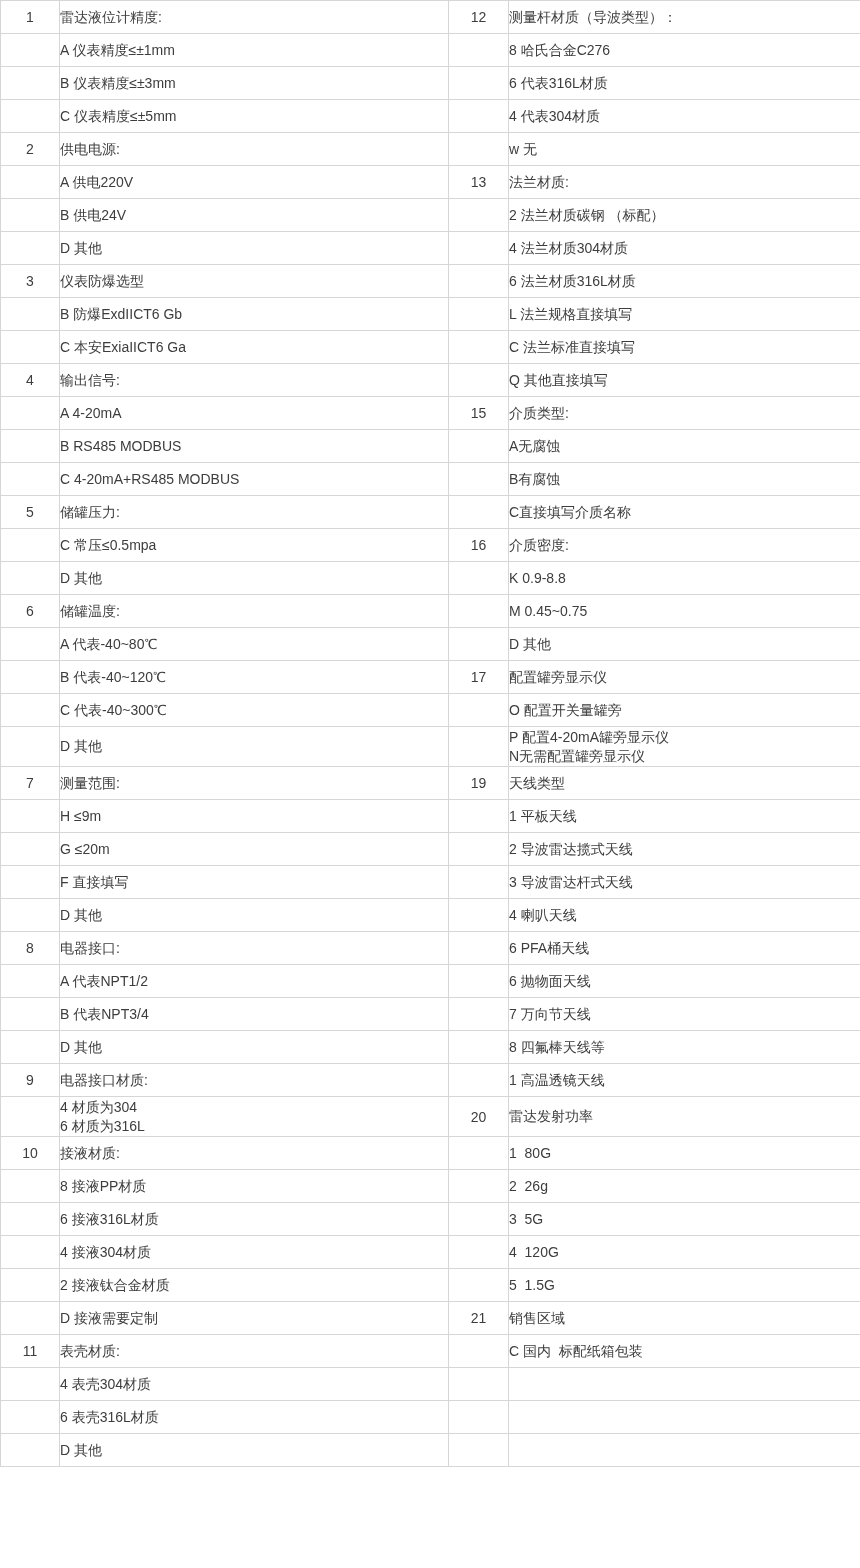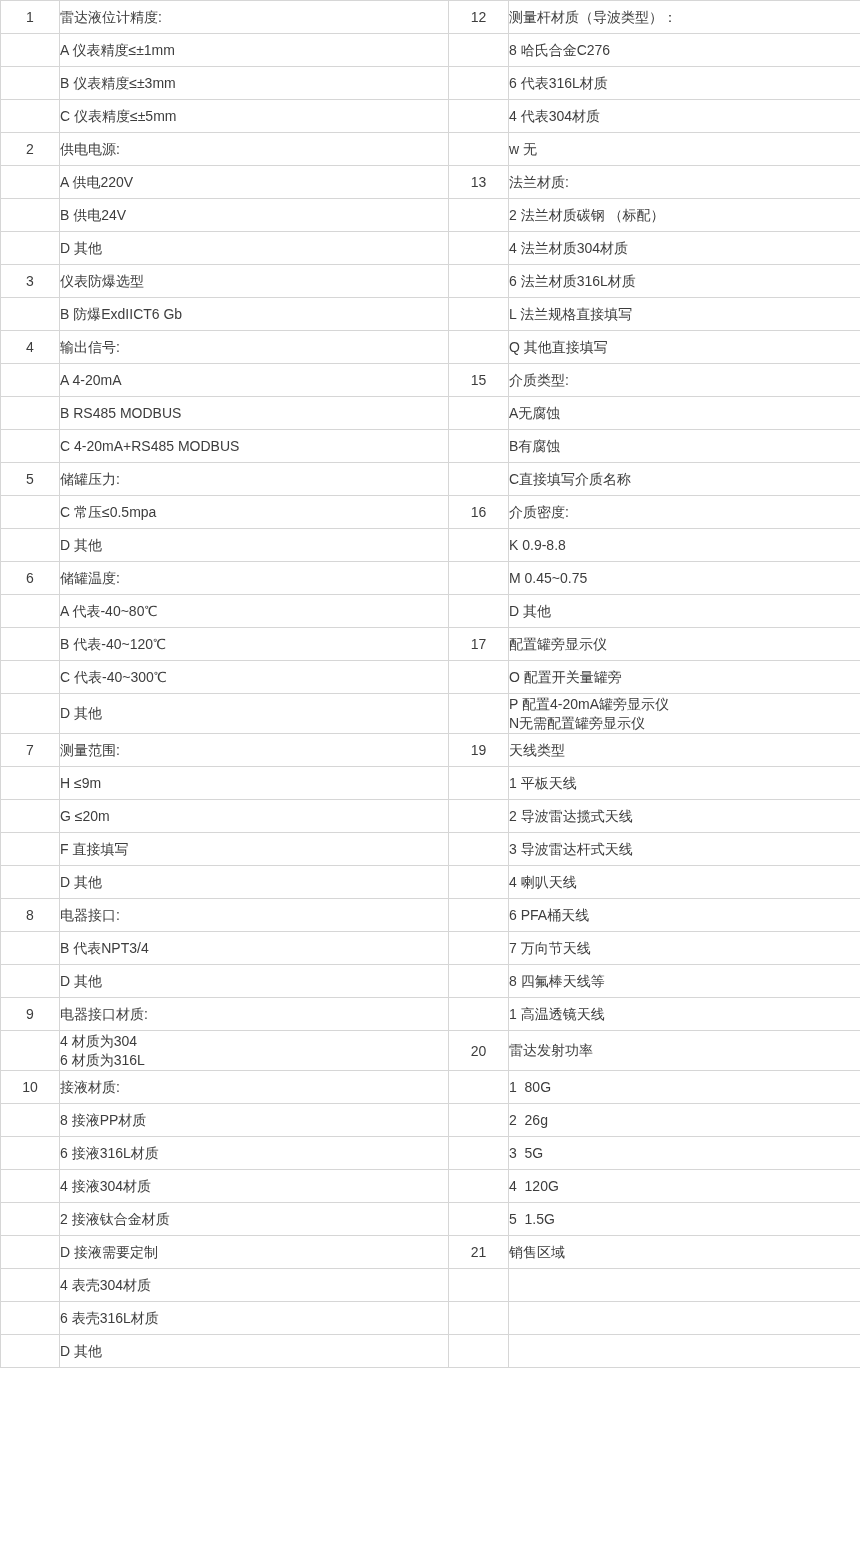--- a/index.html
+++ b/index.html
@@ -106,20 +106,26 @@
         <td class="num"></td>
         <td class="txt">6 法兰材质316L材质</td>
       </tr>
       <tr>
         <td class="num"></td>
         <td class="txt">B 防爆ExdIICT6 Gb</td>
         <td class="num"></td>
         <td class="txt">L 法兰规格直接填写</td>
       </tr>
       <tr>
+        <td class="num"></td>
+        <td class="txt">C 本安ExiaIICT6 Ga</td>
+        <td class="num"></td>
+        <td class="txt">C 法兰标准直接填写</td>
+      </tr>
+      <tr>
         <td class="num">4</td>
         <td class="txt">输出信号:</td>
         <td class="num"></td>
         <td class="txt">Q 其他直接填写</td>
       </tr>
       <tr>
         <td class="num"></td>
         <td class="txt">A 4-20mA</td>
         <td class="num">15</td>
         <td class="txt">介质类型:</td>
@@ -216,20 +222,26 @@
         <td class="txt">4 喇叭天线</td>
       </tr>
       <tr>
         <td class="num">8</td>
         <td class="txt">电器接口:</td>
         <td class="num"></td>
         <td class="txt">6 PFA桶天线</td>
       </tr>
       <tr>
         <td class="num"></td>
+        <td class="txt">A 代表NPT1/2</td>
+        <td class="num"></td>
+        <td class="txt">6 抛物面天线</td>
+      </tr>
+      <tr>
+        <td class="num"></td>
         <td class="txt">B 代表NPT3/4</td>
         <td class="num"></td>
         <td class="txt">7 万向节天线</td>
       </tr>
       <tr>
         <td class="num"></td>
         <td class="txt">D 其他</td>
         <td class="num"></td>
         <td class="txt">8 四氟棒天线等</td>
       </tr>
@@ -276,20 +288,26 @@
         <td class="num"></td>
         <td class="txt">5  1.5G</td>
       </tr>
       <tr>
         <td class="num"></td>
         <td class="txt">D 接液需要定制</td>
         <td class="num">21</td>
         <td class="txt">销售区域</td>
       </tr>
       <tr>
+        <td class="num">11</td>
+        <td class="txt">表壳材质:</td>
+        <td class="num"></td>
+        <td class="txt">C 国内  标配纸箱包装</td>
+      </tr>
+      <tr>
         <td class="num"></td>
         <td class="txt">4 表壳304材质</td>
         <td class="num"></td>
         <td class="txt"></td>
       </tr>
       <tr>
         <td class="num"></td>
         <td class="txt">6 表壳316L材质</td>
         <td class="num"></td>
         <td class="txt"></td>

